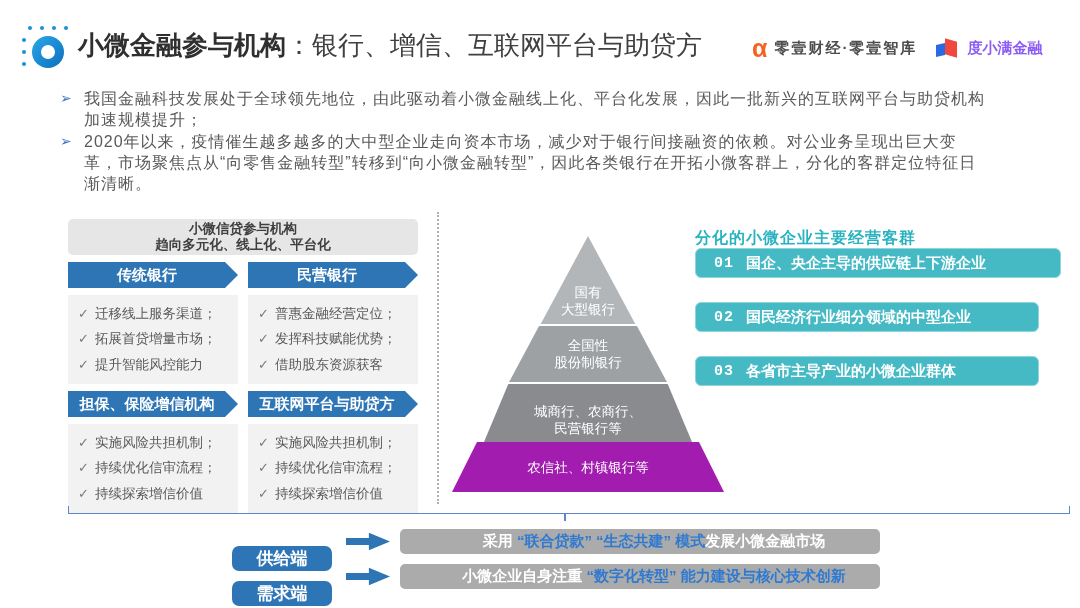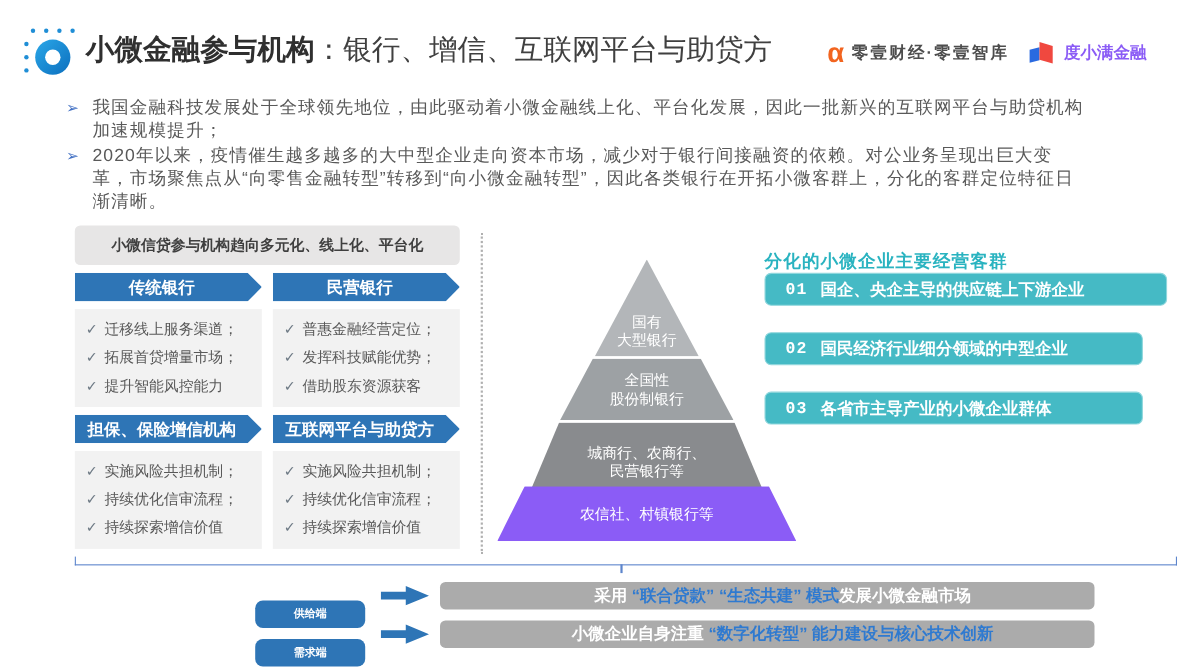--- a/index.html
+++ b/index.html
@@ -35,22 +35,22 @@
   
   .bullets{position:absolute;left:60px;top:88px;width:930px;list-style:none;}
   .bullets li{display:flex;margin-bottom:1px;}
   .b-mark{width:24px;color:#4472c4;font-size:14px;line-height:21px;flex:none;}
   .b-text{flex:1;font-size:16px;line-height:21px;color:var(--text-grey);letter-spacing:1px;}
 
   
   .panel-left{position:absolute;left:68px;top:205px;width:350px;display:grid;
     grid-template-columns:1fr 1fr;column-gap:10px;row-gap:7px;}
   .panel-header{grid-column:1/3;background:#e7e6e6;border-radius:5px;height:36px;
-    display:flex;flex-direction:row;justify-content:center;align-items:center;
-    font-size:13.5px;font-weight:700;color:#3f3f3f;line-height:16px;}
+    display:flex;flex-direction:column;justify-content:center;align-items:center;
+    font-size:13.5px;font-weight:700;color:#3f3f3f;line-height:16px;margin-top:14px;}
   .g-arrow{height:26px;background:var(--accent-blue);color:#fff;font-size:15px;font-weight:700;
     display:flex;align-items:center;justify-content:center;padding-right:12px;
     clip-path:polygon(0 0,calc(100% - 13px) 0,100% 50%,calc(100% - 13px) 100%,0 100%);}
   .check-list{background:#f2f2f2;height:89px;padding:6px 6px 6px 10px;
     display:flex;flex-direction:column;justify-content:space-around;}
   .chk{display:flex;gap:6px;align-items:baseline;}
   .chk-mark{color:#6e7a85;font-size:13px;flex:none;}
   .chk-text{color:var(--text-grey);font-size:13.5px;white-space:nowrap;}
 
   
@@ -82,24 +82,24 @@
   .bracket{position:absolute;left:68px;top:506px;width:1002px;height:8px;
     border-left:1.5px solid var(--bracket);border-right:1.5px solid var(--bracket);
     border-bottom:1.5px solid var(--bracket);}
   .bracket-tick{position:absolute;left:49.5%;top:100%;width:1.5px;height:8px;background:var(--bracket);}
 
   
   .sum-row{position:absolute;left:232px;display:flex;align-items:center;height:25px;}
   .sum-row-1{top:529px;}
   .sum-row-2{top:564px;}
   .sum-label{width:100px;height:25px;background:var(--accent-blue);border-radius:7px;color:#fff;
-    font-size:10px;font-weight:700;display:flex;align-items:center;justify-content:center;flex:none;margin-top:33px;}
+    font-size:17px;font-weight:700;display:flex;align-items:center;justify-content:center;flex:none;margin-top:33px;}
   .sum-arrow{width:44px;height:20px;background:var(--accent-blue);margin-left:14px;flex:none;
     clip-path:polygon(0% 32%,52% 32%,52% 6%,100% 50%,52% 94%,52% 68%,0% 68%);}
-  .sum-bar{width:595px;height:25px;background:var(--grey-bar);border-radius:5px;margin-left:10px;
+  .sum-bar{width:480px;height:25px;background:var(--grey-bar);border-radius:5px;margin-left:10px;
     display:flex;align-items:center;justify-content:center;font-size:15px;font-weight:700;flex:none;padding-left:28px;}
   .sum-bar span{white-space:pre;}
   .seg-w{color:#ffffff;}
   .seg-b{color:var(--bar-blue);text-align:center;}
 </style>
 </head>
 <body>
 
 <div class="slide">
 
@@ -210,21 +210,21 @@
 
   <div class="vsep"></div>
 
   <div class="pyramid">
     <div class="pyr-level pyr-1" style="background: rgb(179, 182, 185);">国有
 大型银行</div>
     <div class="pyr-level pyr-2" style="background: rgb(157, 161, 164);">全国性
 股份制银行</div>
     <div class="pyr-level pyr-3" style="background: rgb(137, 139, 142);">城商行、农商行、
 民营银行等</div>
-    <div class="pyr-level pyr-4" style="background: #8b5cf6;">农信社、村镇银行等</div>
+    <div class="pyr-level pyr-4" style="background: #a21caf;">农信社、村镇银行等</div>
   </div>
 
   <div class="panel-right">
     <div class="pr-title">分化的小微企业主要经营客群</div>
     <div class="band band-1">
       <span class="band-num">01</span>
       <span class="band-text">国企、央企主导的供应链上下游企业</span>
     </div>
     <div class="band band-2">
       <span class="band-num">02</span>

